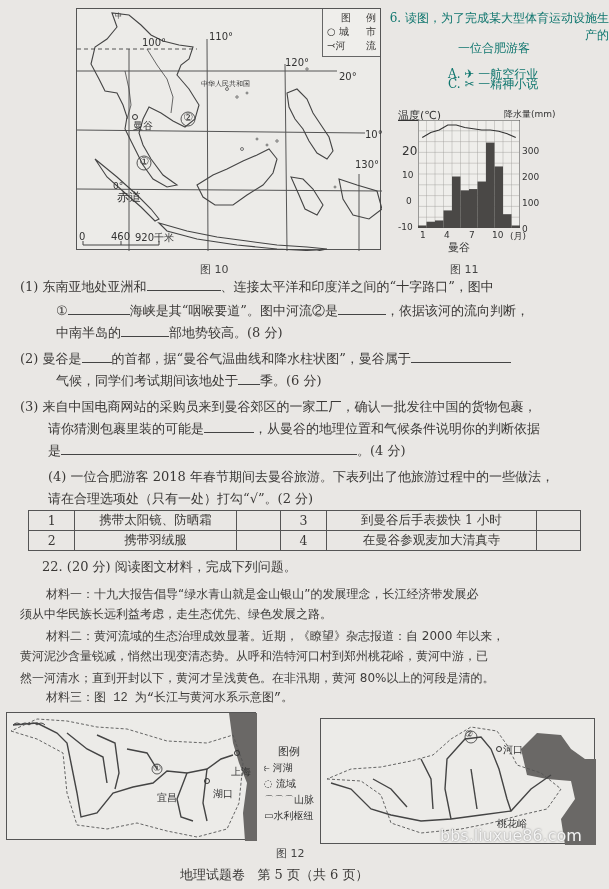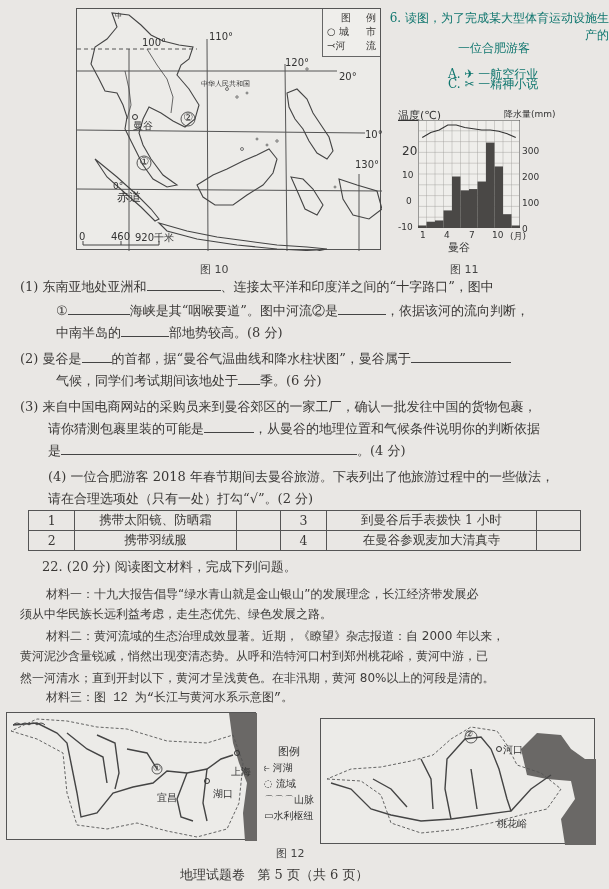--- a/index.html
+++ b/index.html
@@ -294,13 +294,14 @@
   <span class="lbl" style="left:144px;top:10px;font-size:9px;">②</span>
   <span class="lbl" style="left:182px;top:24px;">河口</span>
   <span class="lbl" style="left:176px;top:98px;">桃花峪</span>
 </div>
 
 <div class="footer">
   <span>地理试题卷</span>&nbsp;&nbsp;&nbsp;<span>第 5 页（共 6 页）</span>
 </div>
 
 <div class="wm">
+  <div style="font-family:'DejaVu Sans',sans-serif;font-size:16px;color:#f4f4f4;text-shadow:0 0 2px #777;">bbs.liuxue86.com</div>
 </div>
 
 </body></html>

